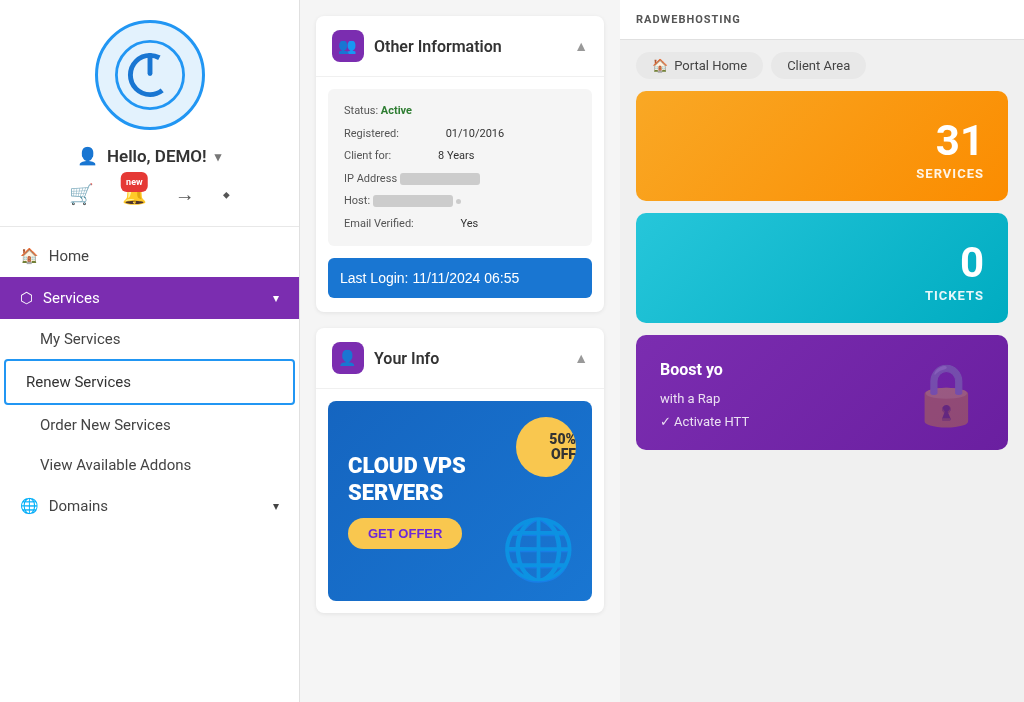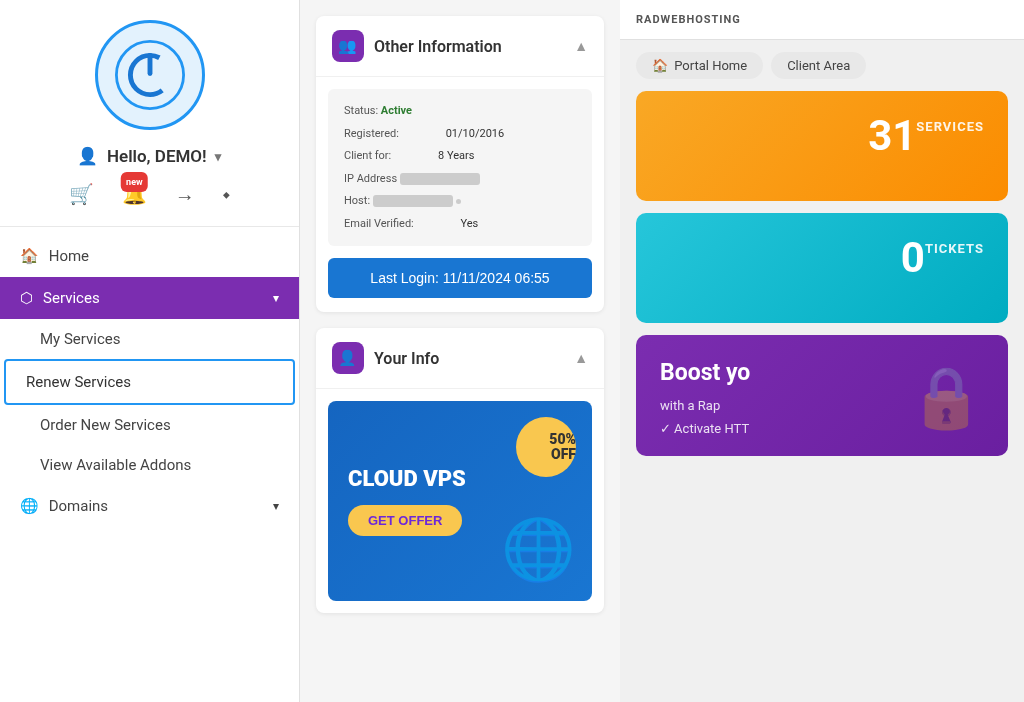--- a/index.html
+++ b/index.html
@@ -226,21 +226,21 @@
       border-radius: 50%;
     }
 
     .login-btn {
       display: block;
       width: calc(100% - 24px);
       margin: 0 12px 14px;
       padding: 12px;
       background: #1976d2;
       color: white;
-      text-align: center;
+      text-align: left;
       border-radius: 6px;
       font-size: 14px;
       font-weight: 500;
       cursor: pointer;
       border: none;
     }
 
     .promo-img {
       border-radius: 8px;
       overflow: hidden;
@@ -354,22 +354,23 @@
       gap: 12px;
       padding: 0 16px 16px;
     }
 
     .stat-card {
       border-radius: 10px;
       padding: 24px 24px 20px;
       color: white;
       min-height: 110px;
       display: flex;
-      flex-direction: row;
+      flex-direction: column;
       justify-content: flex-end;
+      align-items: flex-end;
     }
 
     .stat-card.services {
       background: linear-gradient(135deg, #f9a825, #fb8c00);
     }
 
     .stat-card.tickets {
       background: linear-gradient(135deg, #26c6da, #00acc1);
     }
 
@@ -393,21 +394,21 @@
       text-transform: uppercase;
       opacity: 0.9;
       margin-top: 4px;
     }
 
     .boost-text {
       flex: 1;
     }
 
     .boost-title {
-      font-size: 23px;
+      font-size: 16px;
       font-weight: 700;
       margin-bottom: 12px;
     }
 
     .boost-subtitle {
       font-size: 13px;
       opacity: 0.85;
       display: flex;
       align-items: center;
       gap: 6px;
@@ -538,20 +539,21 @@
       <div class="card-header-left">
         <div class="card-icon-circle">👤</div>
         <span>Your Info</span>
       </div>
       <span class="chevron-up">▲</span>
     </div>
 
     <div class="promo-img">
       <div class="promo-title">
         <div>CLOUD VPS</div>
+        <div>SERVERS</div>
       </div>
       <button class="promo-btn">GET OFFER</button>
       <div class="promo-badge">
         <span>50%</span>
         <span>OFF</span>
       </div>
       <div class="promo-globe">🌐</div>
     </div>
   </div>
 

